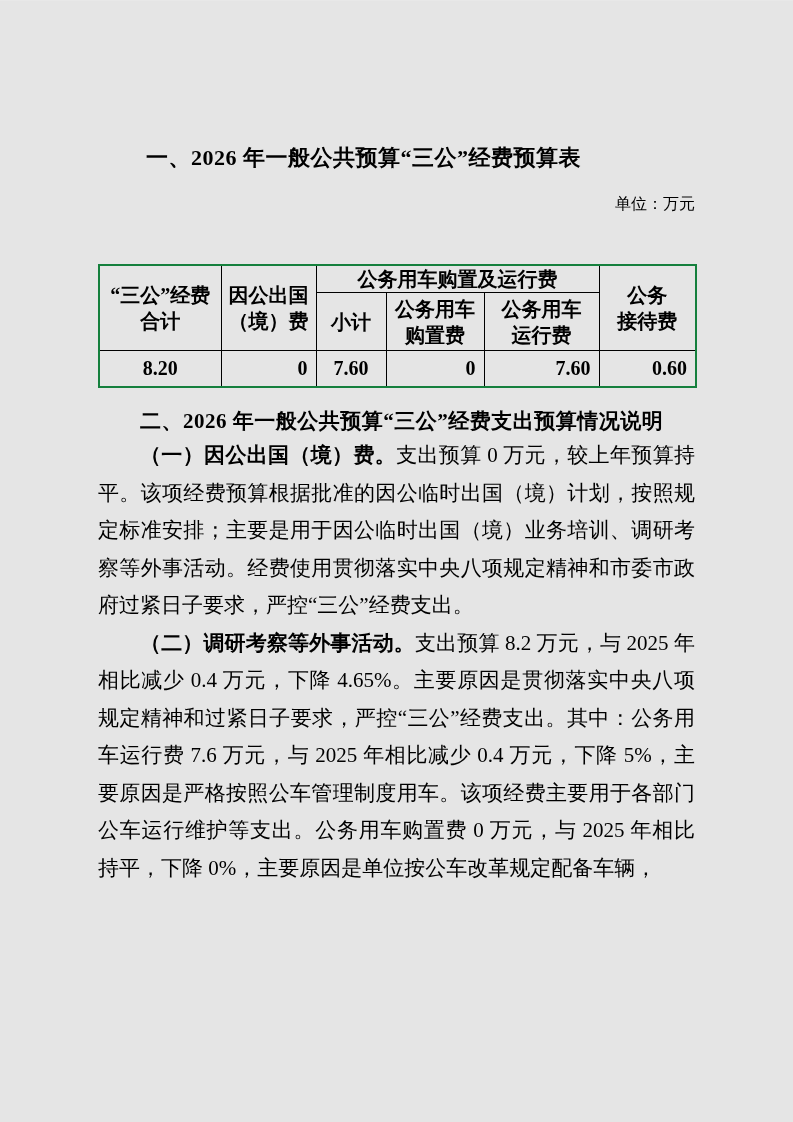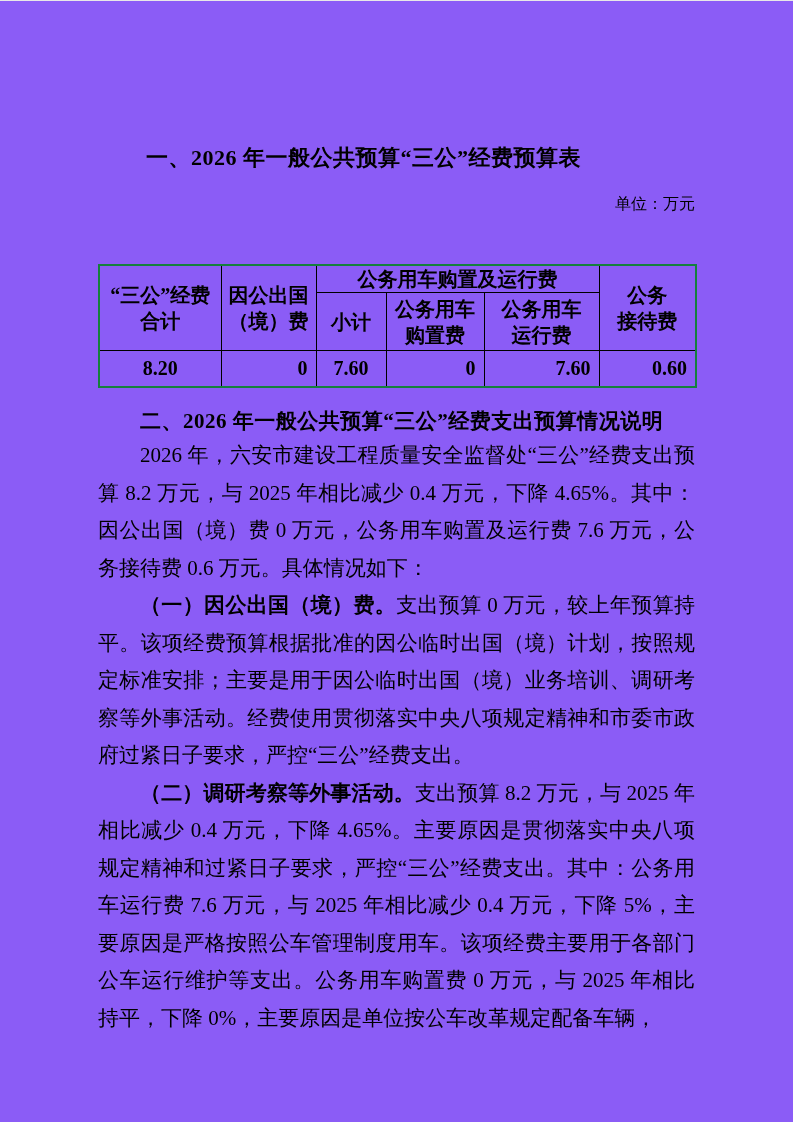--- a/index.html
+++ b/index.html
@@ -4,21 +4,21 @@
 <style>
   html, body {
     margin: 0;
     padding: 0;
     background: #ffffff;
   }
   .page {
     position: relative;
     width: 793px;
     height: 1122px;
-    background: #8b5cf6;
+    background: #e5e5e5;
     color: #000000;
     font-family: "Liberation Serif", "DejaVu Serif", serif;
     overflow: hidden;
     box-sizing: border-box;
     border-top: 1px solid #e8e8e8;
   }
   .content {
     box-sizing: border-box;
     width: 597px;
     margin: 0 auto;
@@ -133,20 +133,19 @@
           <td class="num-center">7.60</td>
           <td class="num-right">0</td>
           <td class="num-right">7.60</td>
           <td class="num-right">0.60</td>
         </tr>
       </tbody>
     </table>
 
     <h2 class="section-heading">二、2026 年一般公共预算“三公”经费支出预算情况说明</h2>
 
-    <p class="para">2026 年，六安市建设工程质量安全监督处“三公”经费支出预算 8.2 万元，与 2025 年相比减少 0.4 万元，下降 4.65%。其中：因公出国（境）费 0 万元，公务用车购置及运行费 7.6 万元，公务接待费 0.6 万元。具体情况如下：</p>
 
     <p class="para"><span class="lead">（一）因公出国（境）费。</span><span>支出预算 0 万元，较上年预算持平。该项经费预算根据批准的因公临时出国（境）计划，按照规定标准安排；主要是用于因公临时出国（境）业务培训、调研考察等外事活动。经费使用贯彻落实中央八项规定精神和市委市政府过紧日子要求，严控“三公”经费支出。</span></p>
 
     <p class="para"><span class="lead">（二）调研考察等外事活动。</span><span>支出预算 8.2 万元，与 2025 年相比减少 0.4 万元，下降 4.65%。主要原因是贯彻落实中央八项规定精神和过紧日子要求，严控“三公”经费支出。其中：公务用车运行费 7.6 万元，与 2025 年相比减少 0.4 万元，下降 5%，主要原因是严格按照公车管理制度用车。该项经费主要用于各部门公车运行维护等支出。公务用车购置费 0 万元，与 2025 年相比持平，下降 0%，主要原因是单位按公车改革规定配备车辆，</span></p>
 
   </div>
 </div>
 
 </body></html>

